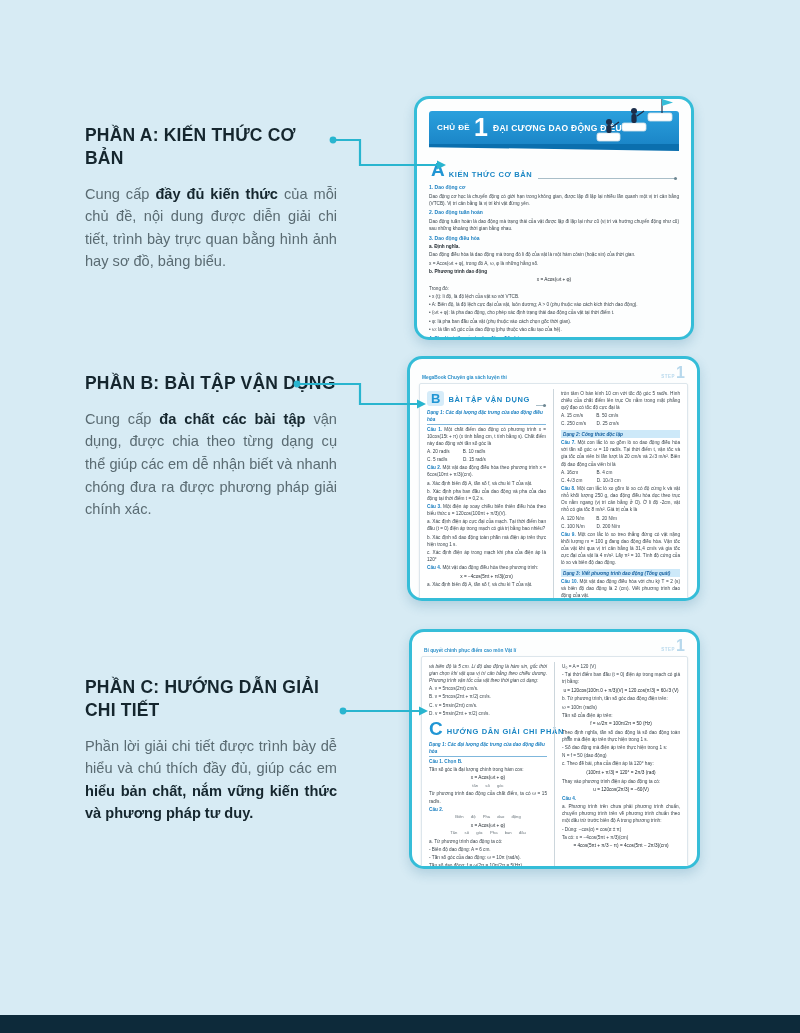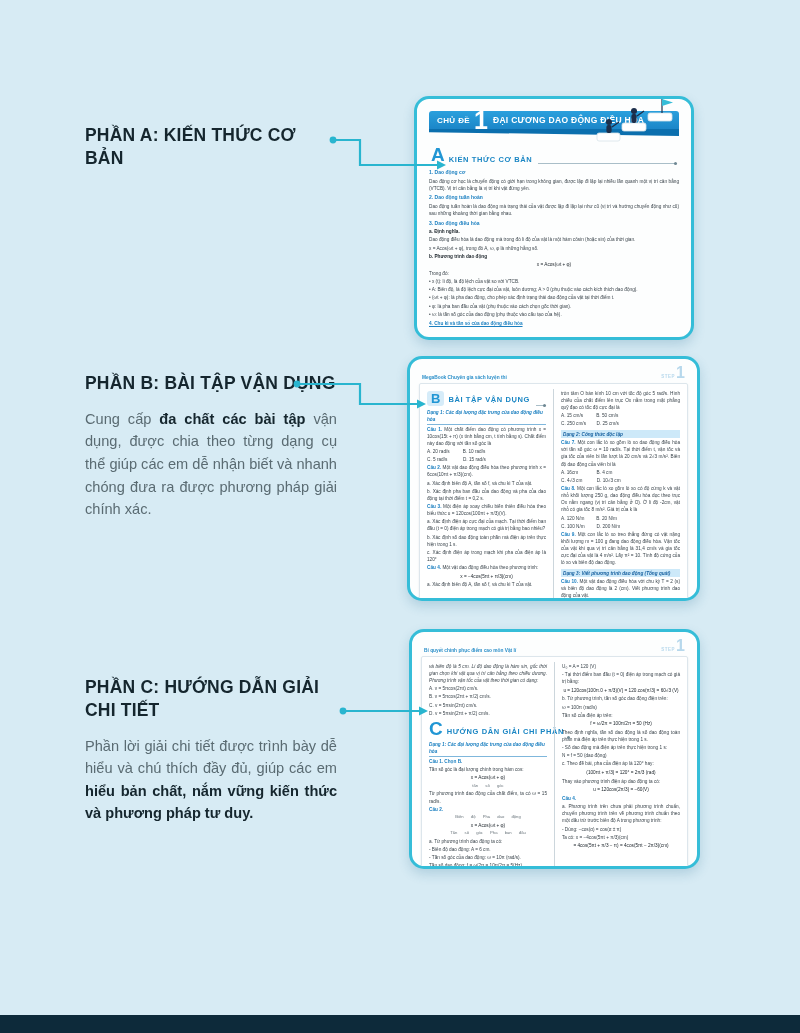--- a/index.html
+++ b/index.html
@@ -15,21 +15,21 @@
   .connectors{position:absolute;left:0;top:0;z-index:30;pointer-events:none;}
 
   
   .card{position:absolute;background:#fdfefe;border:3px solid #35bdd8;border-radius:15px;
         box-shadow:0 5px 12px rgba(25,100,140,.20);overflow:hidden;}
   .card1{left:414px;top:96px;width:280px;height:244px;padding:8px 12px;box-sizing:border-box;}
   .card2{left:407px;top:356px;width:293px;height:245px;padding:7px 9px;box-sizing:border-box;}
   .card3{left:409px;top:629px;width:291px;height:240px;padding:7px 9px;box-sizing:border-box;}
 
   
-  .banner{position:relative;margin-top:4px;height:18px;background:linear-gradient(#2aa0dd,#1b86c8);
+  .banner{position:relative;margin-top:4px;height:33px;background:linear-gradient(#2aa0dd,#1b86c8);
           border-radius:3px 3px 0 0;display:flex;align-items:center;padding:0 8px;color:#fff;}
   .b-label{font-size:8px;font-weight:bold;letter-spacing:.4px;}
   .b-num{font-size:25px;font-weight:bold;margin:0 5px 0 4px;line-height:1;}
   .b-title{font-size:8.5px;font-weight:bold;letter-spacing:.3px;}
   .banner-edge{position:absolute;left:0;right:0;top:100%;height:7px;background:#0b6fae;
                clip-path:polygon(0 0,100% 0,100% 100%,0 45%);}
   .illus{position:absolute;right:2px;top:-15px;}
 
   
   .sec-head{display:flex;align-items:flex-end;margin:16px 2px 5px 2px;}
@@ -85,20 +85,21 @@
       <circle cx="297" cy="384" r="3.4"></circle>
       <circle cx="343" cy="711" r="3.4"></circle>
       <polygon points="437,160.5 446,165 437,169.5"></polygon>
       <polygon points="417,399.5 426,404 417,408.5"></polygon>
       <polygon points="419,706.5 428,711 419,715.5"></polygon>
     </g>
   </svg>
 
   <section class="feature" style="top:124px">
     <h2>PHẦN A: KIẾN THỨC CƠ BẢN</h2>
+    <p><span>Cung cấp </span><b>đầy đủ kiến thức</b><span> của mỗi chủ đề, nội dung được diễn giải chi tiết, trình bày trực quan bằng hình ảnh hay sơ đồ, bảng biểu.</span></p>
   </section>
 
   <section class="feature" style="top:372px">
     <h2>PHẦN B: BÀI TẬP VẬN DỤNG</h2>
     <p><span>Cung cấp </span><b>đa chất các bài tập</b><span> vận dụng, được chia theo từng dạng cụ thể giúp các em dễ nhận biết và nhanh chóng đưa ra được phương pháp giải chính xác.</span></p>
   </section>
 
   <section class="feature" style="top:676px">
     <h2>PHẦN C: HƯỚNG DẪN GIẢI CHI TIẾT</h2>
     <p><span>Phần lời giải chi tiết được trình bày dễ hiểu và chú thích đầy đủ, giúp các em </span><b>hiểu bản chất, nắm vững kiến thức và phương pháp tư duy.</b></p>

